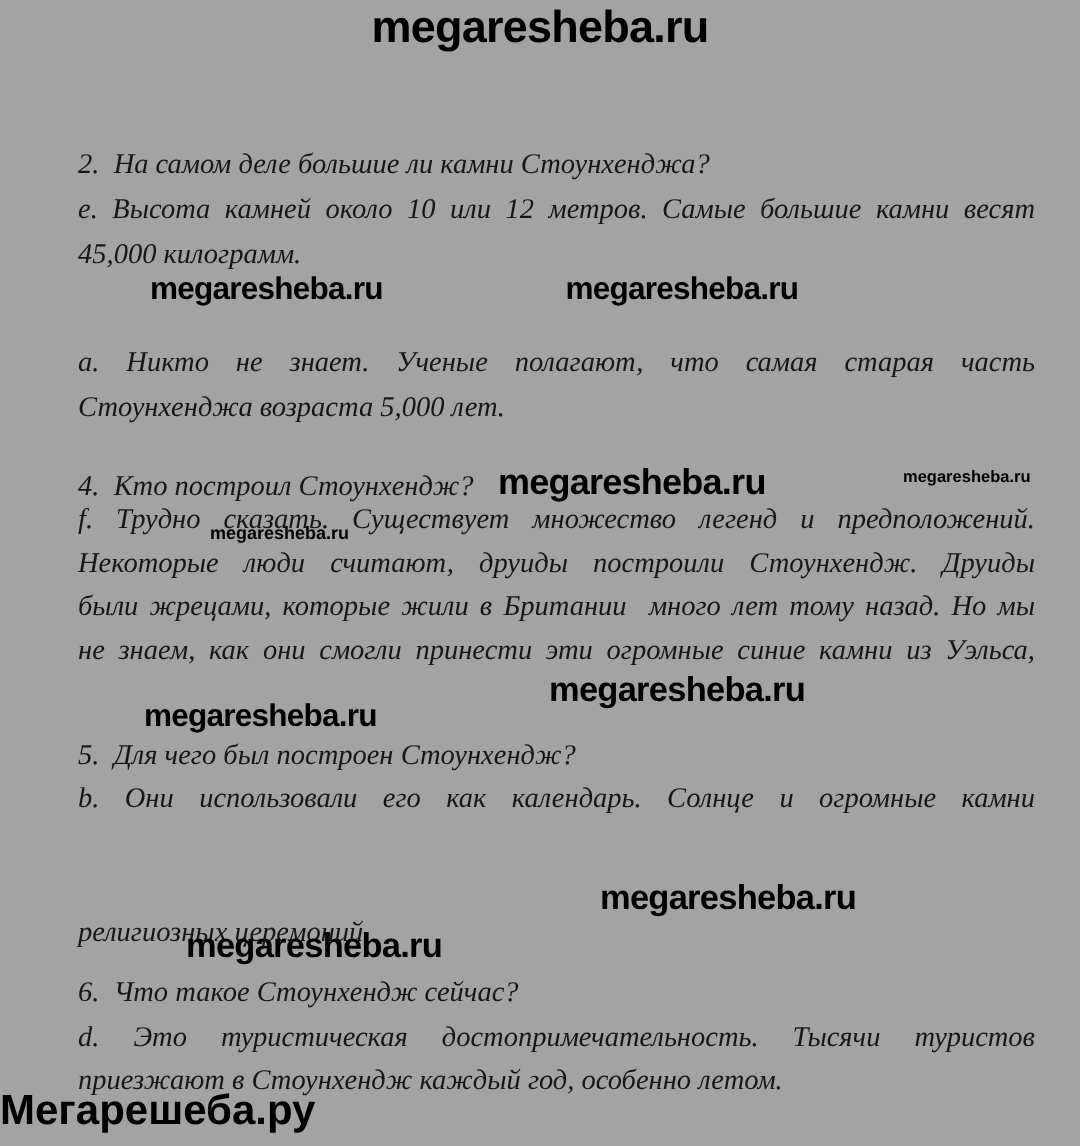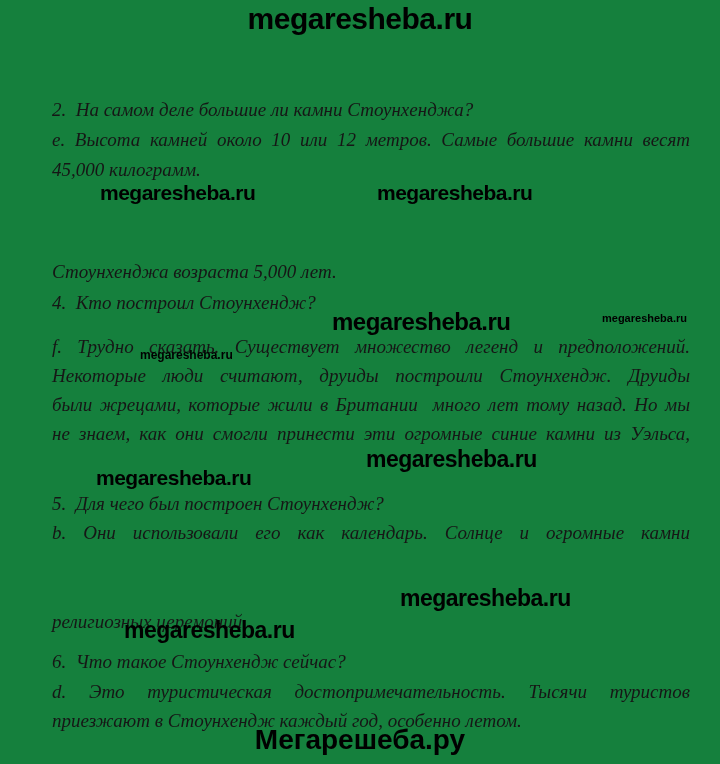--- a/index.html
+++ b/index.html
@@ -1,37 +1,37 @@
 <!DOCTYPE html>
 <html><head>
 <meta charset="utf-8">
 <style>
   html, body { margin: 0; padding: 0; background: #ffffff; }
   .page {
     position: relative;
     width: 720px;
     height: 764px;
-    background: #15803d;
+    background: #a3a3a3;
     overflow: hidden;
     font-family: "Liberation Serif", serif;
   }
   .site-header {
     position: absolute;
     top: 2px; left: 0; width: 720px;
     text-align: center;
     font-family: "Liberation Sans", sans-serif;
     font-weight: bold;
     font-size: 30px;
     color: #000000;
     letter-spacing: -0.5px;
   }
   .site-footer {
     position: absolute;
     top: 724px; left: 0; width: 720px;
-    text-align: center;
+    text-align: left;
     font-family: "Liberation Sans", sans-serif;
     font-weight: bold;
     font-size: 28px;
     color: #000000;
   }
   .ln {
     position: absolute;
     left: 52px;
     width: 638px;
     margin: 0;
@@ -58,22 +58,23 @@
 </head>
 <body>
 
 <div class="page">
 
   <div class="site-header">megaresheba.ru</div>
 
   <p class="ln" style="top:98px">2.&nbsp; На самом деле большие ли камни Стоунхенджа?</p>
   <p class="ln j" style="top:128px">e. Высота камней около 10 или 12 метров. Самые большие камни весят</p>
   <p class="ln" style="top:158px">45,000 килограмм.</p>
+  <p class="ln j" style="top:230px">a. Никто не знает. Ученые полагают, что самая старая часть</p>
   <p class="ln" style="top:260px">Стоунхенджа возраста 5,000 лет.</p>
-  <p class="ln" style="top:291px">4.&nbsp; Кто построил Стоунхендж?</p>
+  <p class="ln" style="top:313px">4.&nbsp; Кто построил Стоунхендж?</p>
   <p class="ln j" style="top:335px">f. Трудно сказать. Существует множество легенд и предположений.</p>
   <p class="ln j" style="top:364px">Некоторые люди считают, друиды построили Стоунхендж. Друиды</p>
   <p class="ln j" style="top:393px">были жрецами, которые жили в Британии&nbsp; много лет тому назад. Но мы</p>
   <p class="ln j" style="top:422px">не знаем, как они смогли принести эти огромные синие камни из Уэльса,</p>
   <p class="ln" style="top:492px">5.&nbsp; Для чего был построен Стоунхендж?</p>
   <p class="ln j" style="top:521px">b. Они использовали его как календарь. Солнце и огромные камни</p>
   <p class="ln" style="top:610px">религиозных церемоний.</p>
   <p class="ln" style="top:650px">6.&nbsp; Что такое Стоунхендж сейчас?</p>
   <p class="ln j" style="top:680px">d. Это туристическая достопримечательность. Тысячи туристов</p>
   <p class="ln" style="top:709px">приезжают в Стоунхендж каждый год, особенно летом.</p>

